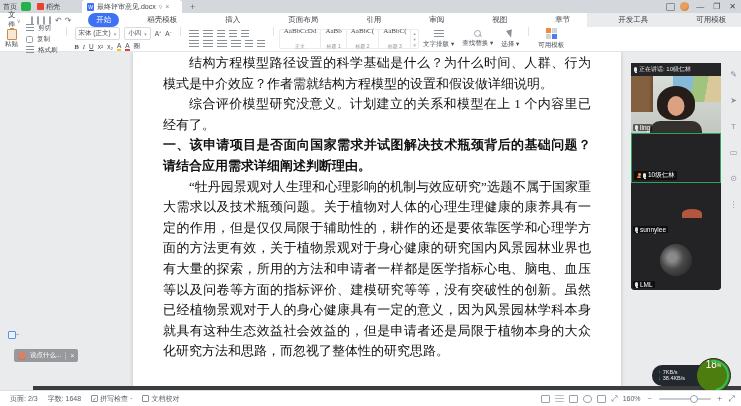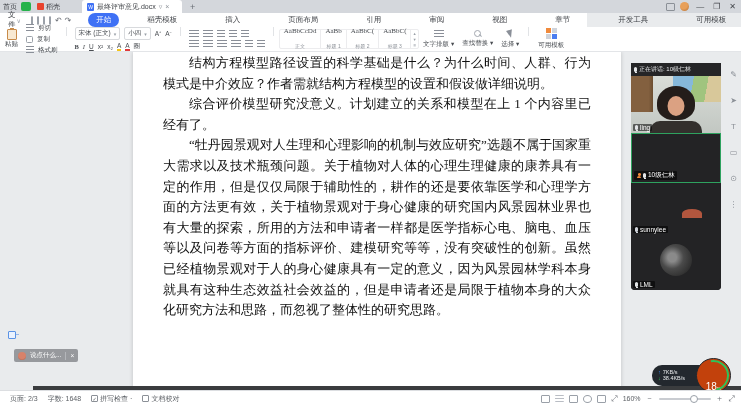--- a/index.html
+++ b/index.html
@@ -133,21 +133,21 @@
   .rstrip { position:absolute; left:726px; top:18px; width:15px; display:flex; flex-direction:column;
             align-items:center; gap:17px; color:#8b9097; font-size:8px; z-index:2; }
 
   
   .monitor { position:absolute; left:652px; top:306px; z-index:6; }
   .net-pill { position:absolute; left:0; top:7px; width:58px; height:21px; background:#23282e; border-radius:10px;
               display:flex; flex-direction:column; justify-content:center; padding-left:6px; gap:1px; }
   .net-row { font-size:5.5px; color:#e8eaec; line-height:1; display:flex; gap:2px; }
   .up-arrow { color:#3d8df5; } .down-arrow { color:#2ec25a; }
   .cpu-circle { position:absolute; left:44px; top:0; width:35px; height:35px; border-radius:50%;
-                background:#c2410c; border:1px solid #23282e; display:flex; align-items:flex-end; justify-content:center;
+                background:#4d7c0f; border:1px solid #23282e; display:flex; align-items:flex-start; justify-content:center;
                 color:#fff; font-size:10px; }
   .cpu-circle::before { content:""; position:absolute; inset:1px; border-radius:50%;
                 border:2px solid transparent; border-top-color:#2ec25a; border-right-color:#2ec25a; transform:rotate(35deg); }
   .cpu-circle .pct { font-size:5px; margin-top:3px; }
 
   
   .statusbar { position:absolute; left:0; top:390px; width:741px; height:16px; background:#fff;
                border-top:1px solid #dcdee1; display:flex; align-items:center; font-size:7px; color:#5d6166; z-index:7; }
   .sb-item { margin-left:10px; white-space:nowrap; display:flex; align-items:center; gap:2px; }
   .chk { width:7px; height:7px; border:1px solid #8b9097; border-radius:1px; font-size:5px; line-height:6px; text-align:center; color:#5d6166; }
@@ -337,20 +337,21 @@
           <i></i>
         </span>
       <span>可用模板</span>
     </span>
   </div>
 
   <div class="docarea">
     <div class="page">
       <p class="indent">结构方程模型路径设置的科学基础是什么？为什么时间、人群、行为模式是中介效应？作者需就结构方程模型的设置和假设做详细说明。</p>
       <p class="indent">综合评价模型研究没意义。计划建立的关系和模型在上 1 个内容里已经有了。</p>
+      <p class="b">一、该申请项目是否面向国家需求并试图解决技术瓶颈背后的基础问题？请结合应用需求详细阐述判断理由。</p>
       <p class="indent">“牡丹园景观对人生理和心理影响的机制与效应研究”选题不属于国家重大需求以及技术瓶颈问题。关于植物对人体的心理生理健康的康养具有一定的作用，但是仅仅局限于辅助性的，耕作的还是要依靠医学和心理学方面的方法更有效，关于植物景观对于身心健康的研究国内风景园林业界也有大量的探索，所用的方法和申请者一样都是医学指标心电、脑电、血压等以及问卷等方面的指标评价、建模研究等等，没有突破性的创新。虽然已经植物景观对于人的身心健康具有一定的意义，因为风景园林学科本身就具有这种生态效益社会效益的，但是申请者还是局限于植物本身的大众化研究方法和思路，而忽视了整体性的研究思路。</p>
 
     </div>
     <span class="comment-marker"></span>
     <div class="assistant">
       <span class="bot-ico"></span>
       <span>说点什么...</span>
       <span class="asst-div"></span>
       <span>×</span>
     </div>

